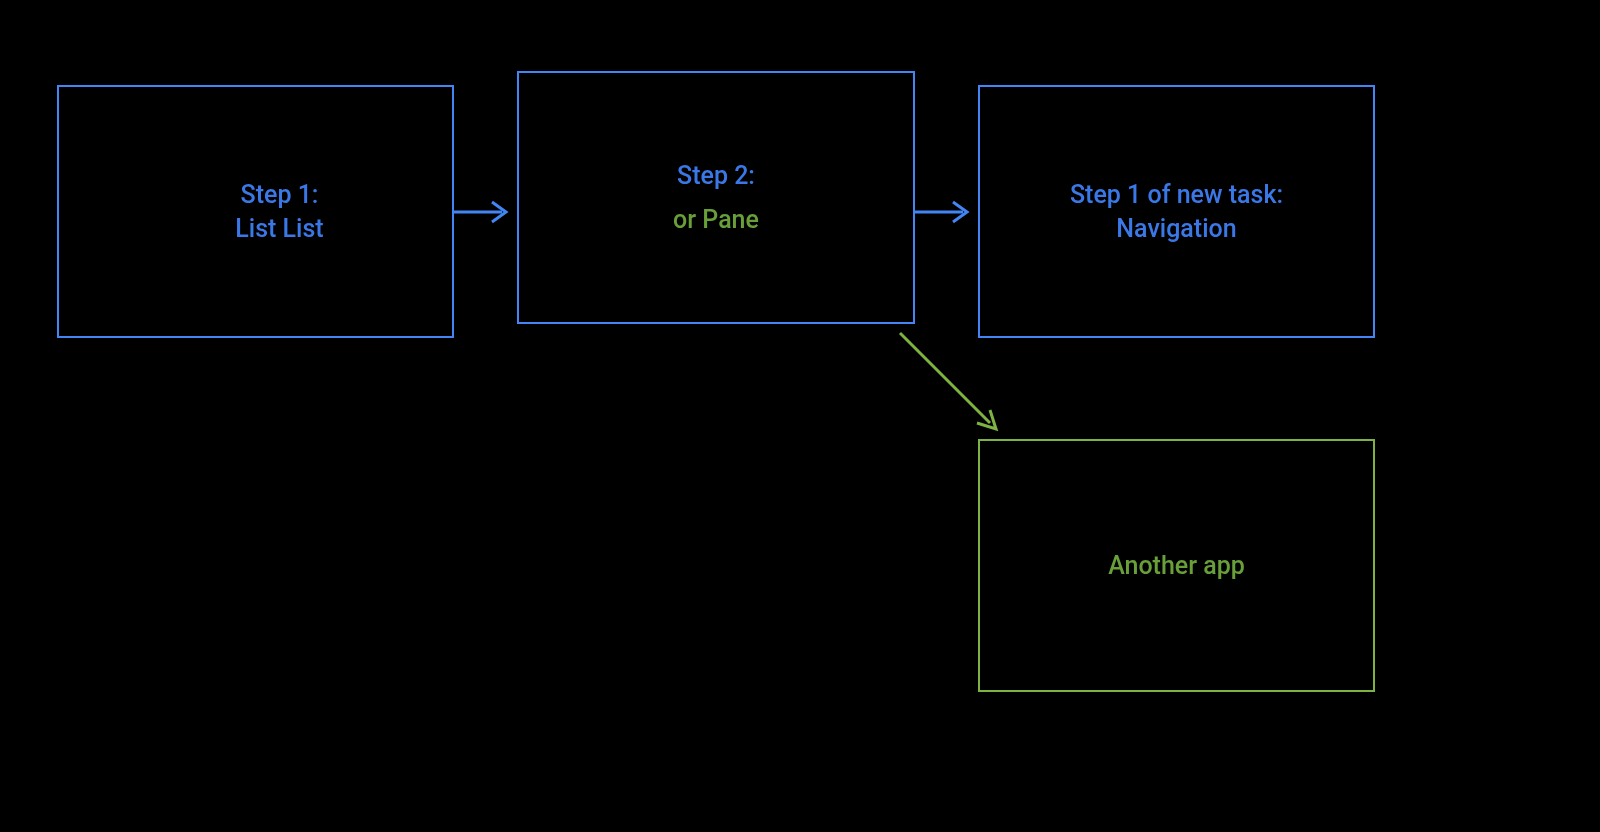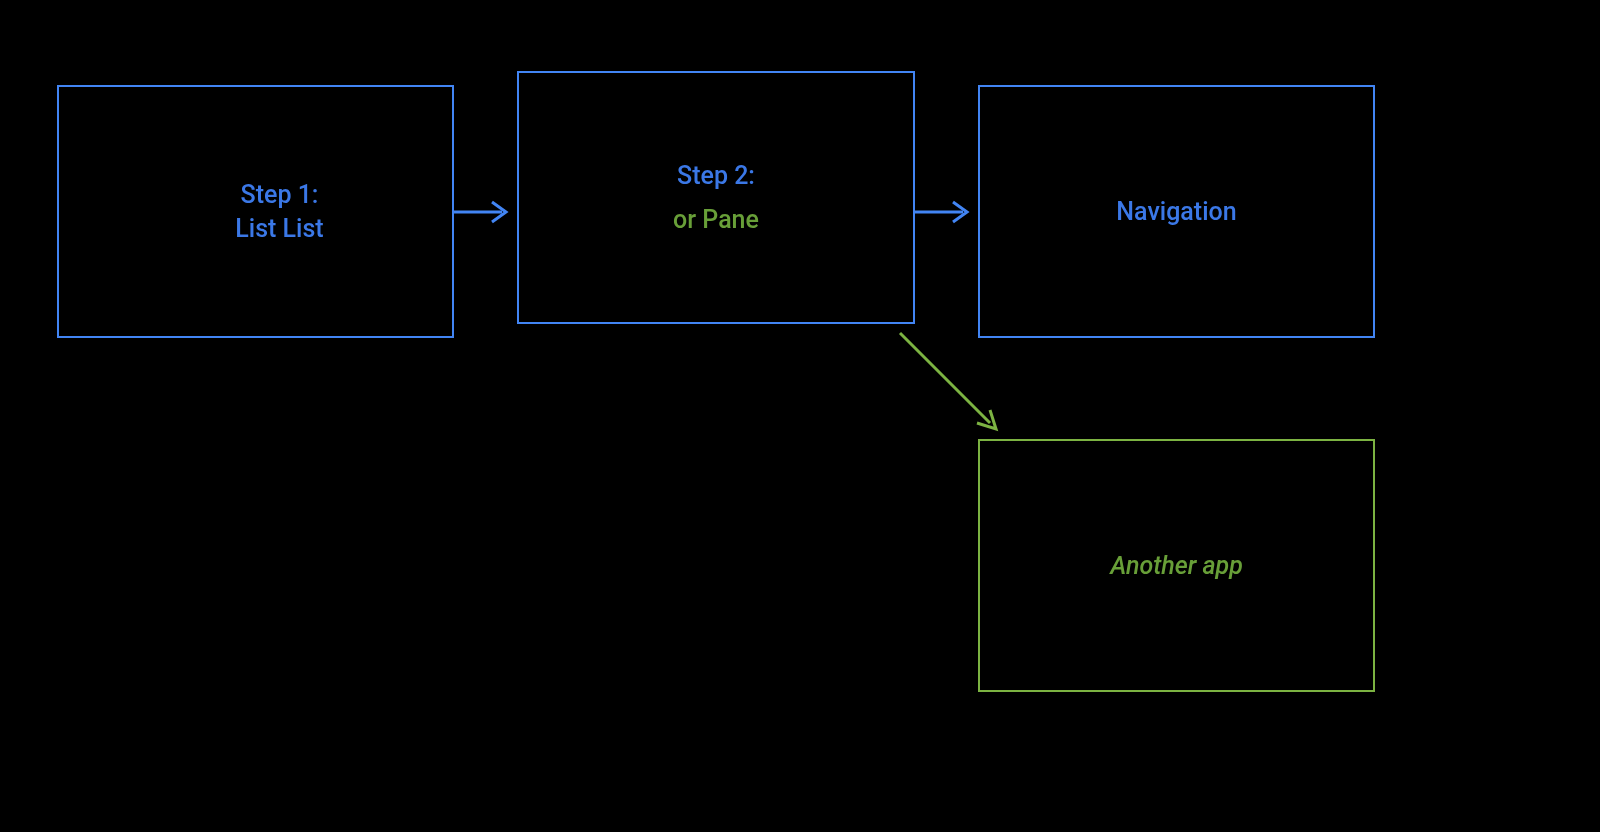--- a/index.html
+++ b/index.html
@@ -32,21 +32,20 @@
       text-align: center;
       line-height: 1.35;
     }
     .box-blue {
       border-color: #4285f4;
       color: #3b78e7;
     }
     .box-green {
       border-color: #7cb342;
       color: #689f38;
-      font-style: italic;
     }
     .sub {
       color: #689f38;
       margin-top: 10px;
       font-weight: 500;
     }
     svg.arrow {
       position: absolute;
       overflow: visible;
     }
@@ -70,20 +69,21 @@
     <div>Step 2:</div>
     <div class="sub">or Pane</div>
   </div>
 
   <svg class="arrow" style="left:915px; top:200px; width:63px; height:24px;">
     <line x1="0" y1="12" x2="48" y2="12" stroke="#4285f4" stroke-width="3"></line>
     <polyline points="38,2 52,12 38,22" fill="none" stroke="#4285f4" stroke-width="3" stroke-linejoin="miter"></polyline>
   </svg>
 
   <div class="box box-blue" style="left:978px; top:85px; width:397px; height:253px;">
+    <div>Step 1 of new task:</div>
     <div>Navigation</div>
   </div>
 
   <svg class="arrow" style="left:895px; top:328px; width:120px; height:120px;">
     <line x1="5" y1="5" x2="95" y2="95" stroke="#7cb342" stroke-width="3"></line>
     <polyline points="82,95 101,101 95,82" fill="none" stroke="#7cb342" stroke-width="3" stroke-linejoin="miter"></polyline>
   </svg>
 
   <div class="box box-green" style="left:978px; top:439px; width:397px; height:253px;">
     <div>Another app</div>

